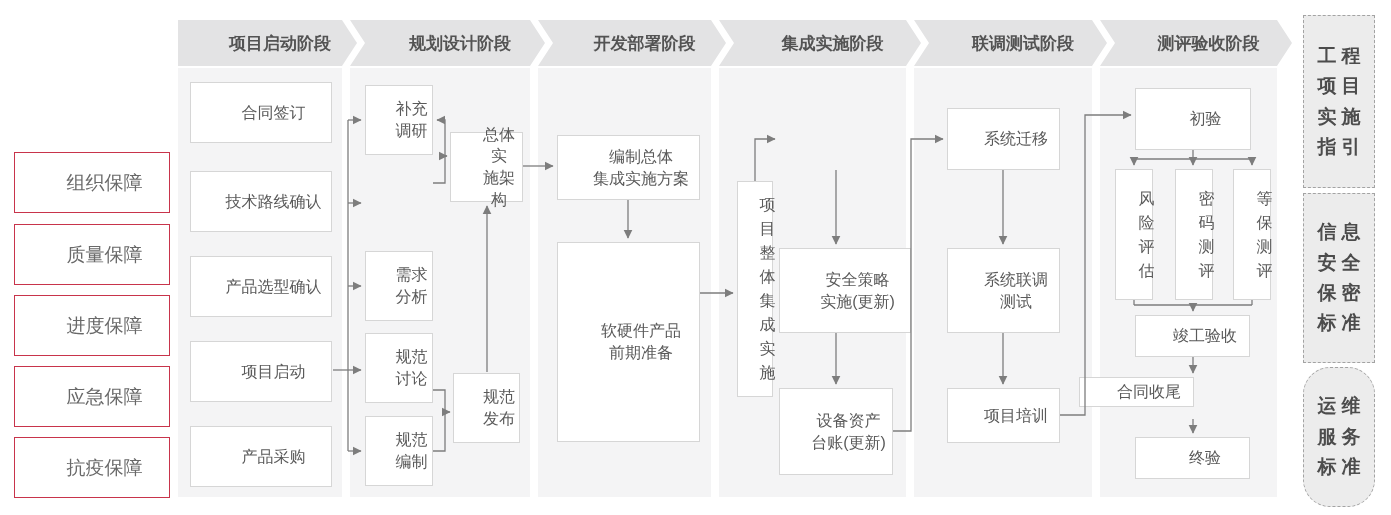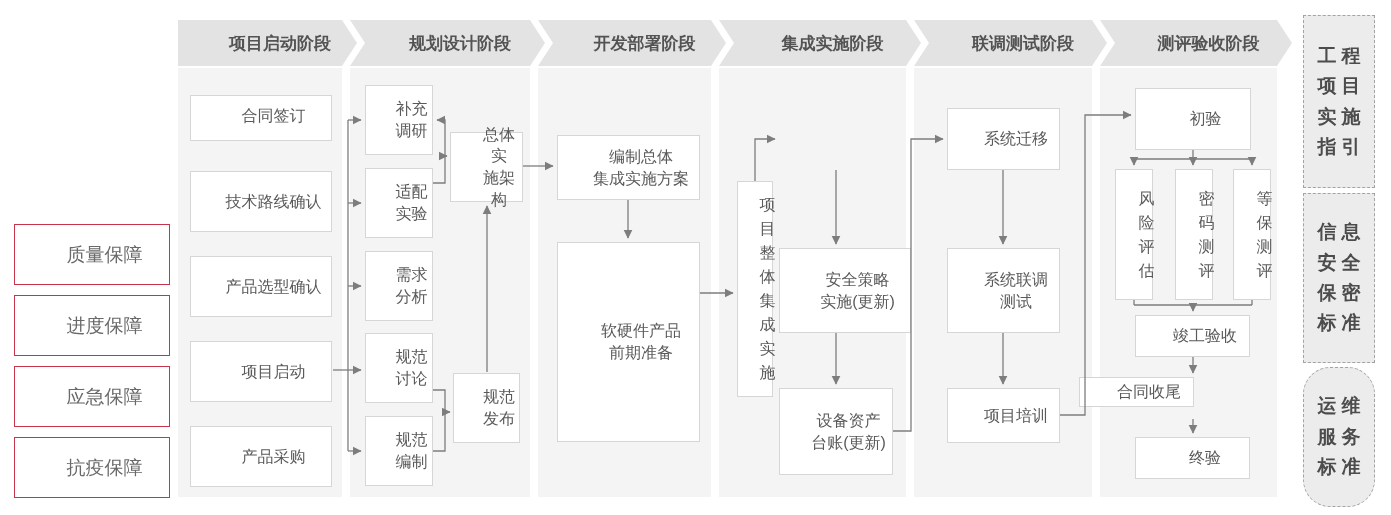--- a/index.html
+++ b/index.html
@@ -54,35 +54,34 @@
   <div class="abs colbg" style="left:914px;top:68px;width:178px;height:429px;"></div>
   <div class="abs colbg" style="left:1100px;top:68px;width:177px;height:429px;"></div>
 
   <div class="abs hdr first" style="left:178px;top:20px;width:179px;height:46px;">项目启动阶段</div>
   <div class="abs hdr" style="left:350px;top:20px;width:195px;height:46px;">规划设计阶段</div>
   <div class="abs hdr" style="left:538px;top:20px;width:188px;height:46px;">开发部署阶段</div>
   <div class="abs hdr" style="left:719px;top:20px;width:202px;height:46px;">集成实施阶段</div>
   <div class="abs hdr" style="left:914px;top:20px;width:193px;height:46px;">联调测试阶段</div>
   <div class="abs hdr" style="left:1100px;top:20px;width:192px;height:46px;">测评验收阶段</div>
 
+  <div class="abs side-item" style="left:14px;top:152px;width:156px;height:61px;">组织保障</div>
   <div class="abs side-item" style="left:14px;top:224px;width:156px;height:61px;">质量保障</div>
   <div class="abs side-item" style="left:14px;top:295px;width:156px;height:61px;">进度保障</div>
   <div class="abs side-item" style="left:14px;top:366px;width:156px;height:61px;">应急保障</div>
   <div class="abs side-item" style="left:14px;top:437px;width:156px;height:61px;">抗疫保障</div>
 
-  <div class="abs box" style="left:190px;top:95px;width:142px;height:46px;font-family:Liberation Mono, monospace;">合同签订</div>
+  <div class="abs box" style="left:190px;top:82px;width:142px;height:61px;">合同签订</div>
   <div class="abs box" style="left:190px;top:171px;width:142px;height:61px;">技术路线确认</div>
   <div class="abs box" style="left:190px;top:256px;width:142px;height:61px;">产品选型确认</div>
   <div class="abs box" style="left:190px;top:341px;width:142px;height:61px;">项目启动</div>
   <div class="abs box" style="left:190px;top:426px;width:142px;height:61px;">产品采购</div>
 
   <div class="abs box" style="left:365px;top:85px;width:68px;height:70px;">补充
 调研</div>
-  <div class="abs box" style="left:365px;top:168px;width:68px;height:70px;">适配
-实验</div>
   <div class="abs box" style="left:365px;top:251px;width:68px;height:70px;">需求
 分析</div>
   <div class="abs box" style="left:365px;top:333px;width:68px;height:70px;">规范
 讨论</div>
   <div class="abs box" style="left:365px;top:416px;width:68px;height:70px;">规范
 编制</div>
   <div class="abs box" style="left:450px;top:132px;width:73px;height:70px;">总体实
 施架构</div>
   <div class="abs box" style="left:453px;top:373px;width:67px;height:70px;">规范
 发布</div>

